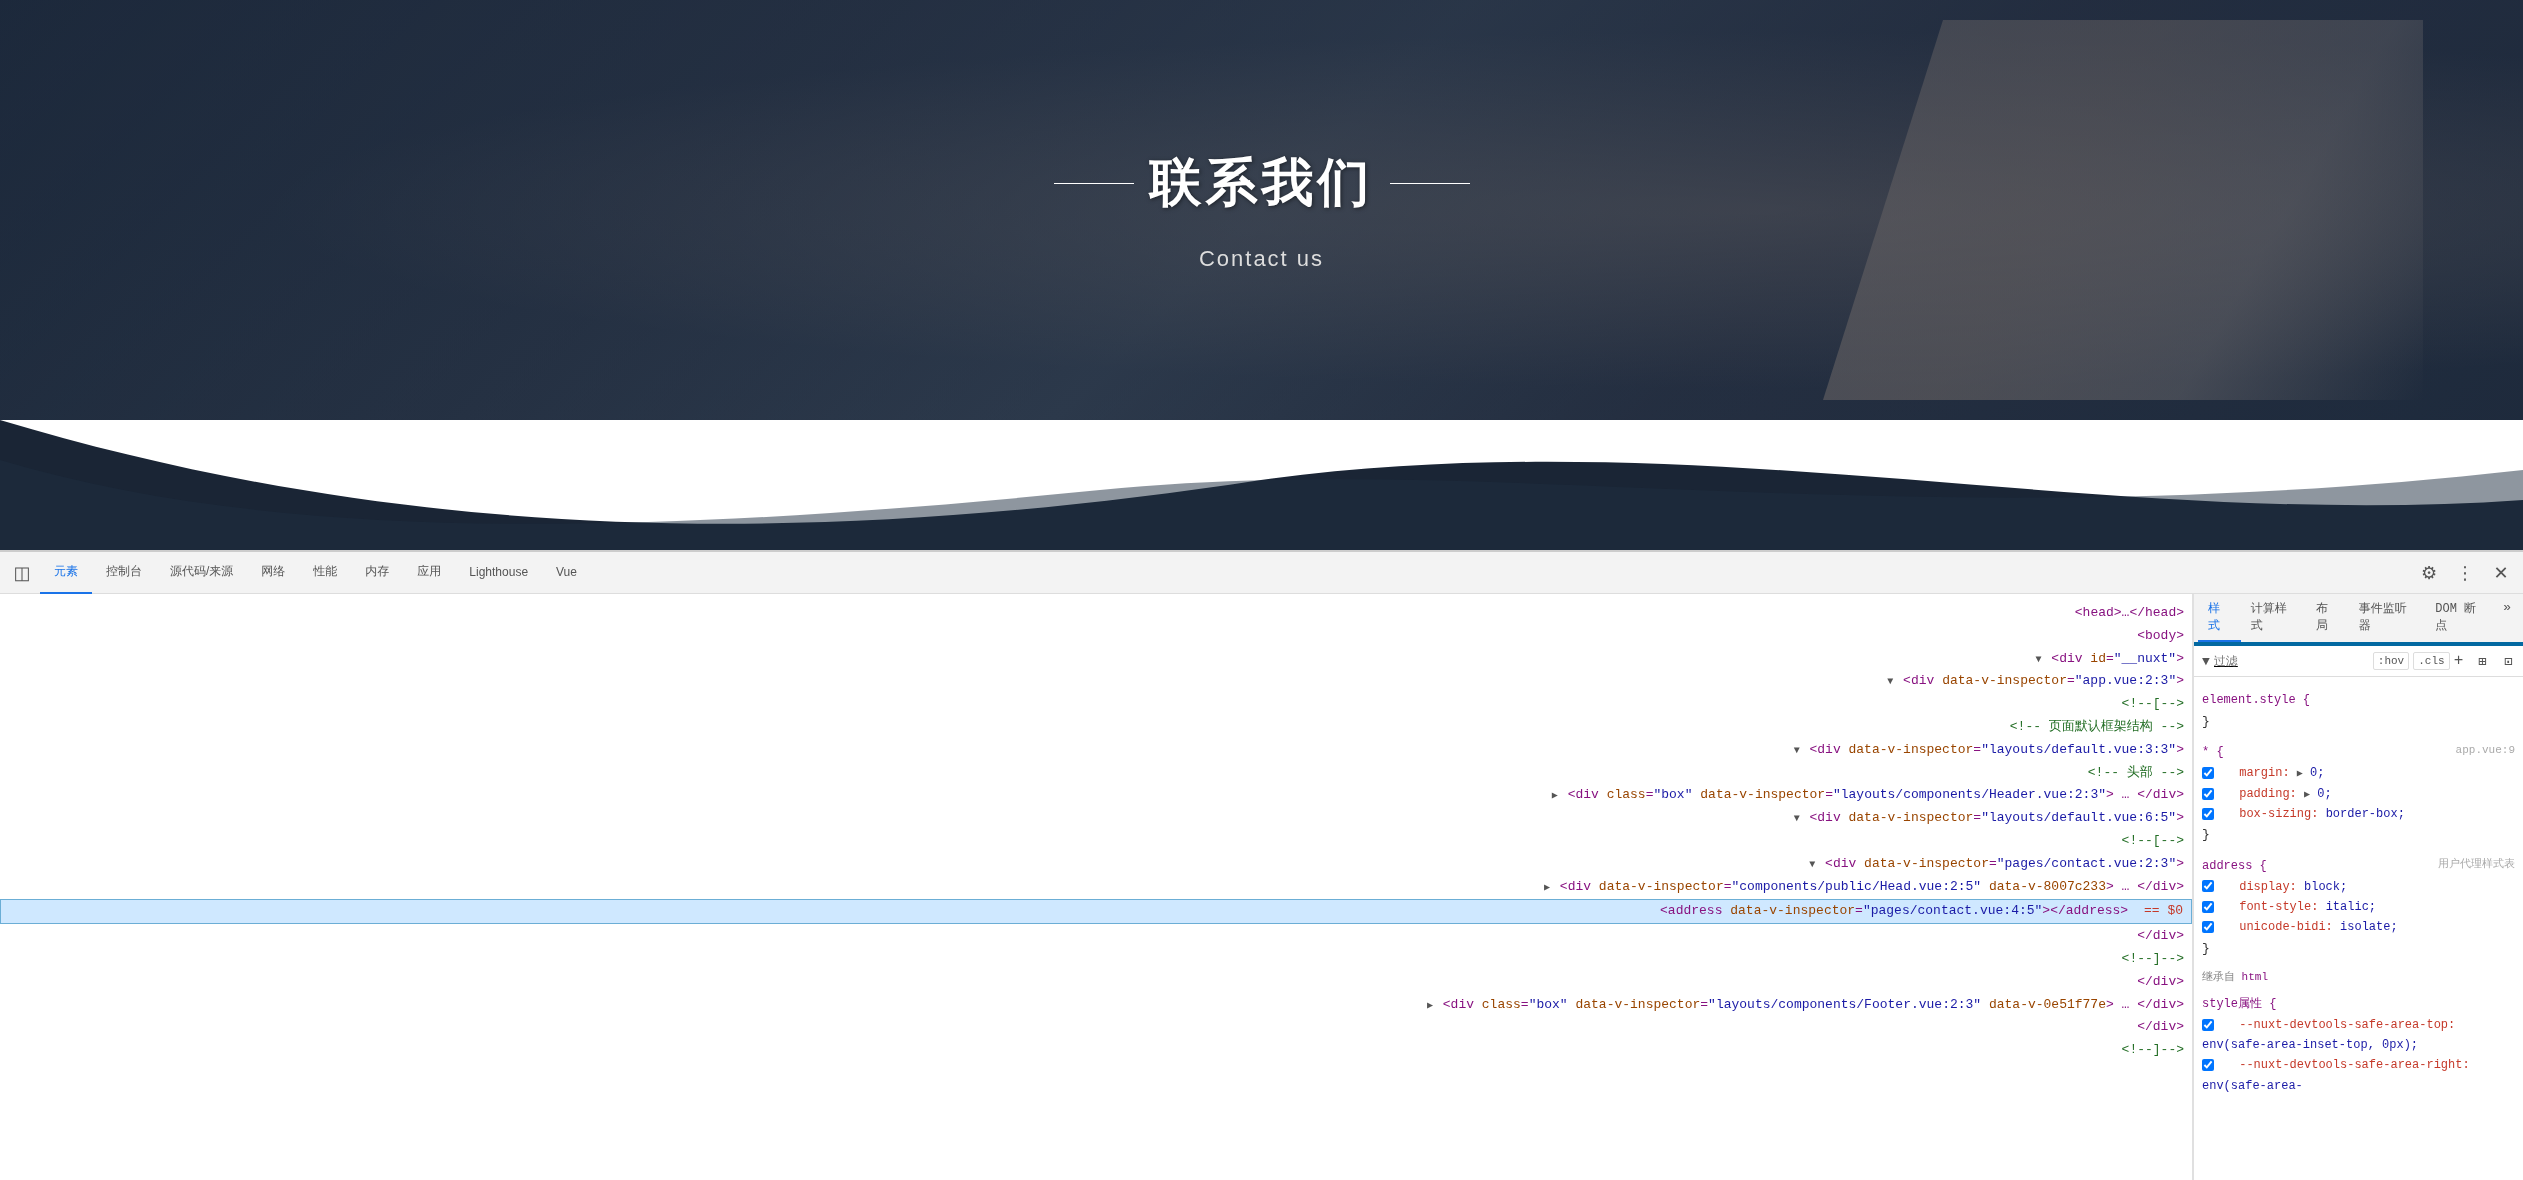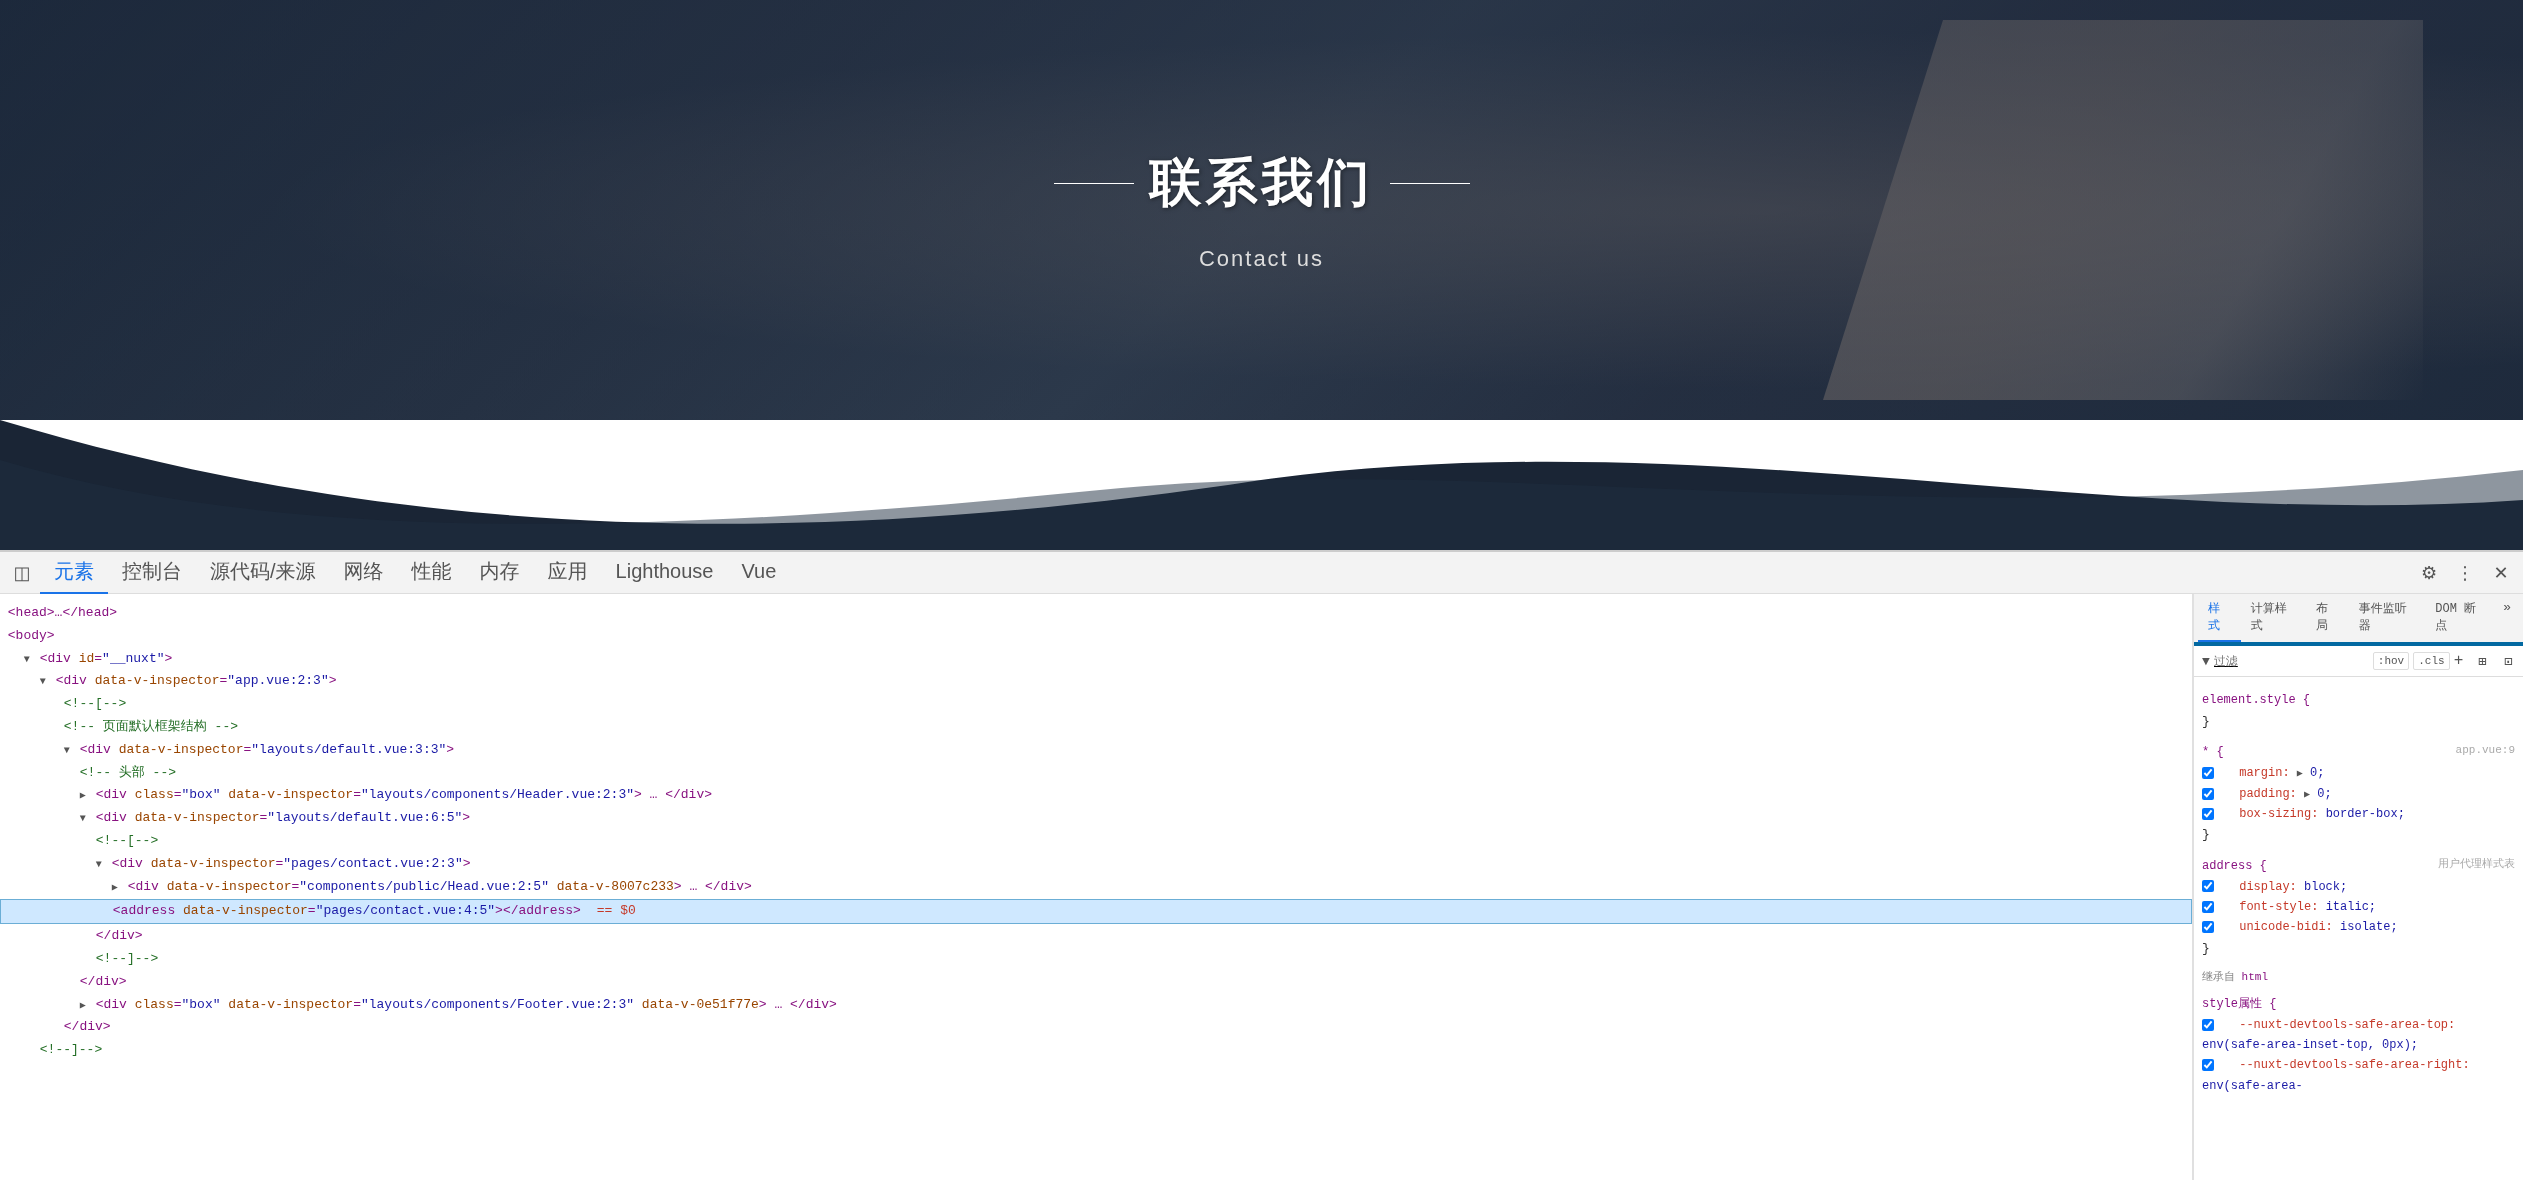--- a/index.html
+++ b/index.html
@@ -84,21 +84,21 @@
       display: flex;
       align-items: center;
       background: #f3f3f3;
       border-bottom: 1px solid #ddd;
       padding: 0 8px;
       height: 42px;
       gap: 0;
     }
     .devtools-tab {
       padding: 8px 14px;
-      font-size: 20px;
+      font-size: 12px;
       color: #555;
       cursor: pointer;
       white-space: nowrap;
       border-bottom: 2px solid transparent;
       height: 42px;
       display: flex;
       align-items: center;
       text-align: center;
     }
     .devtools-tab.active {
@@ -143,20 +143,21 @@
       font-size: 13px;
       overflow-y: auto;
       border-right: 1px solid #e0e0e0;
       line-height: 1.6;
     }
     .dom-line {
       padding: 1px 8px 1px 0;
       white-space: nowrap;
       cursor: pointer;
       color: #333;
+      text-align: right;
     }
     .dom-line.selected {
       background: #d0e8ff;
       border: 1px solid #a0c4ff;
     }
     .dom-indent { display: inline-block; }
     .dom-tag { color: #881280; }
     .dom-attr-name { color: #994500; }
     .dom-attr-val { color: #1a1aa6; }
     .dom-comment { color: #236e25; }

